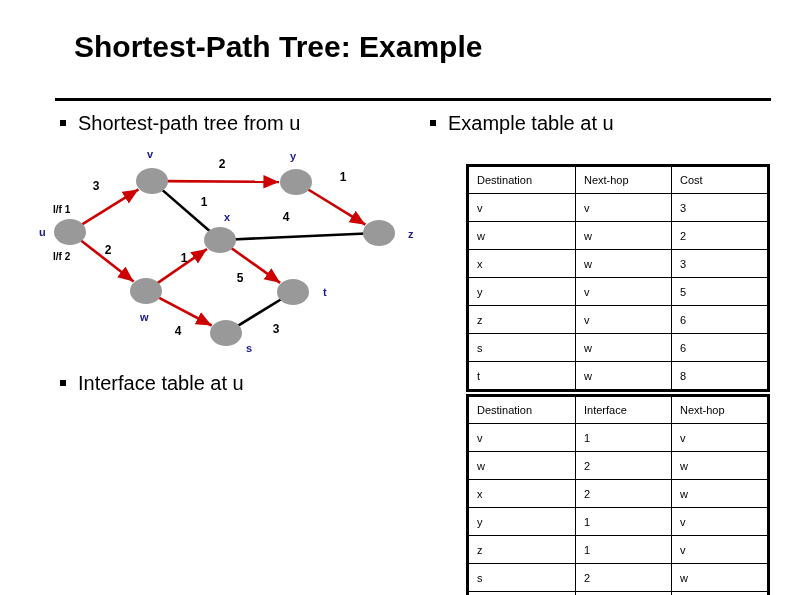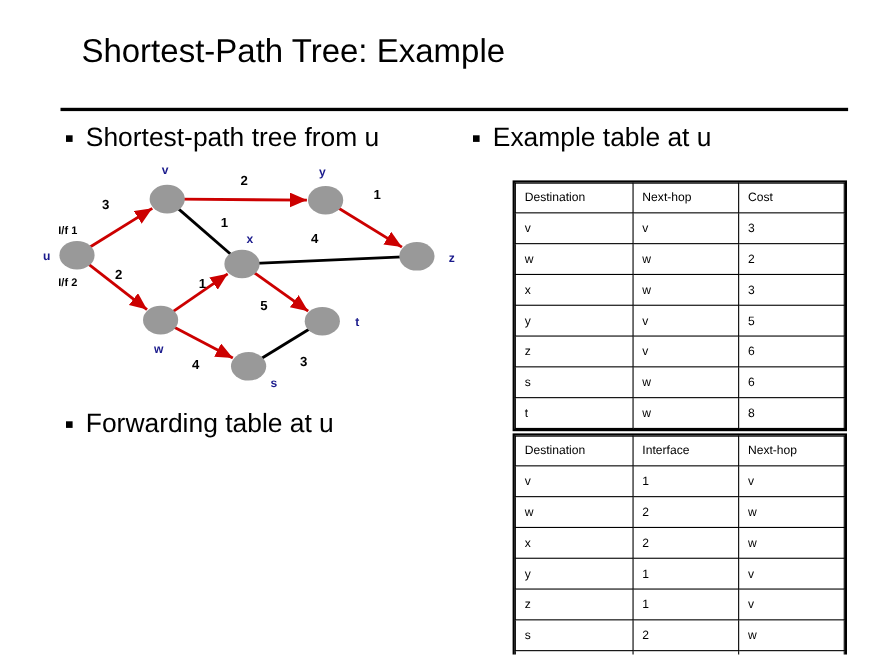--- a/index.html
+++ b/index.html
@@ -24,21 +24,21 @@
     background: #ffffff;
   }
 
   
   .slide-title {
     position: absolute;
     left: 74px;
     top: 30px;
     width: 660px;
     font-size: 30px;
-    font-weight: normal;
+    font-weight: bold;
     letter-spacing: 0px;
     color: #000000;
     white-space: nowrap;
   }
 
   
   .divider {
     position: absolute;
     left: 55px;
     top: 98px;
@@ -58,21 +58,21 @@
     display: inline-block;
     width: 6px;
     height: 6px;
     background: #000000;
     margin-right: 12px;
     position: relative;
     top: -4px;
     flex: 0 0 auto;
   }
   .bullet-text {
-    font-size: 24px;
+    font-size: 20px;
     color: #000000;
   }
 
   #bullet-tree   { left: 60px;  top: 112px; }
   #bullet-routing{ left: 430px; top: 112px; }
   #bullet-fwd    { left: 60px;  top: 372px; }
 
   
   #graph-figure {
     position: absolute;
@@ -146,21 +146,21 @@
     <span class="bullet-text">Shortest-path tree from u</span>
   </div>
 
   <div class="bullet-line" id="bullet-routing">
     <span class="bullet-mark"></span>
     <span class="bullet-text">Example table at u</span>
   </div>
 
   <div class="bullet-line" id="bullet-fwd">
     <span class="bullet-mark"></span>
-    <span class="bullet-text">Forwarding table at u</span>
+    <span class="bullet-text">Interface table at u</span>
   </div>
 
   <div id="graph-figure">
     <svg id="graph-svg" width="420" height="222" viewBox="0 0 420 222">
         <defs>
           <marker id="arrow0" markerWidth="7" markerHeight="7" refX="6" refY="2.6" orient="auto" markerUnits="strokeWidth">
             <path d="M0,0 L6,2.6 L0,5.2 z" fill="#cc0000"></path>
           </marker>
           <marker id="arrow1" markerWidth="7" markerHeight="7" refX="6" refY="2.6" orient="auto" markerUnits="strokeWidth">
             <path d="M0,0 L6,2.6 L0,5.2 z" fill="#000000"></path>

